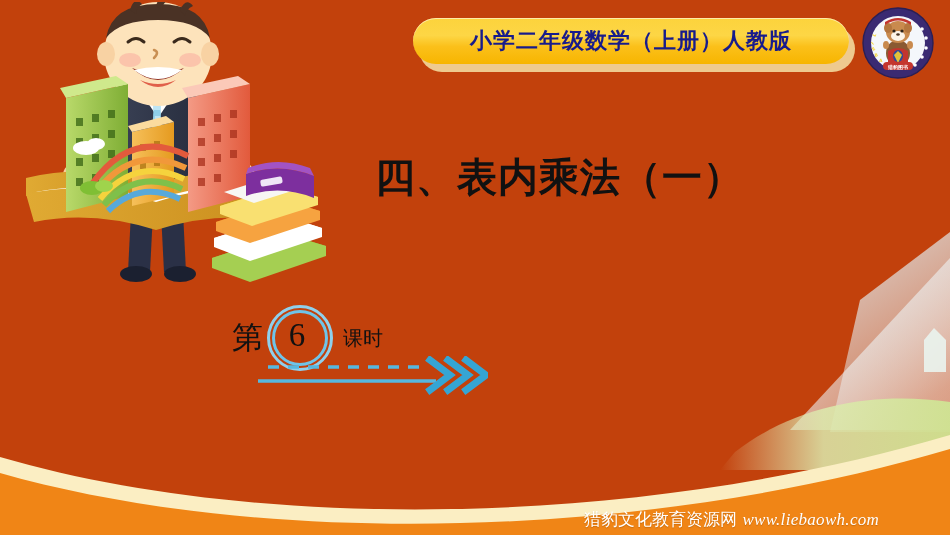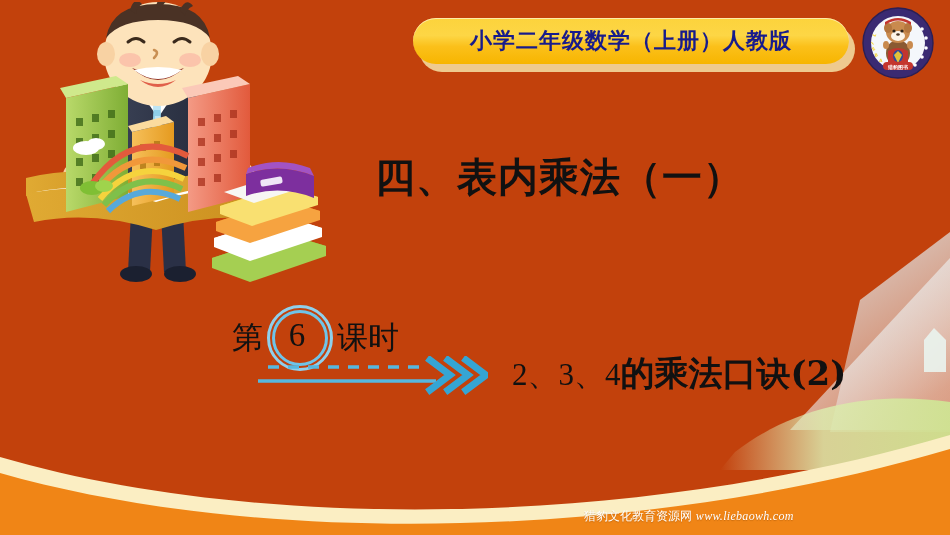--- a/index.html
+++ b/index.html
@@ -137,23 +137,23 @@
     align-items: center;
     justify-content: center;
     font-family: "Liberation Serif", "DejaVu Serif", serif;
     font-size: 33px;
     color: #111111;
     padding-right: 6px;
     box-sizing: border-box;
   }
   .lesson-word2 {
     font-family: Liberation Serif, serif;
-    font-size: 31px;
+    font-size: 20px;
     color: #111111;
-    margin-left: 0;
+    margin-left: 6px;
   }
 
   
   .arrow-deco {
     position: absolute;
     left: 258px;
     top: 356px;
     width: 230px;
     height: 40px;
   }
@@ -177,21 +177,21 @@
   }
 
   
   .waves { position: absolute; left: 0; bottom: 0; width: 950px; height: 120px; }
 
   
   .footer-text {
     position: absolute;
     left: 584px;
     top: 508px;
-    font-size: 12px;
+    font-size: 17px;
     color: #ffffff;
     white-space: nowrap;
     font-family: "DejaVu Serif", "Liberation Serif", serif;
     text-shadow: 0 1px 1px rgba(120,60,0,.35);
   }
   .footer-text .url {
     font-style: italic;
     font-family: "Liberation Serif", "DejaVu Serif", serif;
     letter-spacing: .3px;
   }
@@ -413,23 +413,20 @@
   <svg class="arrow-deco" width="230" height="40" viewBox="0 0 230 40">
     <line x1="10" y1="11" x2="168" y2="11" stroke="#56b7de" stroke-width="3.5" stroke-dasharray="11 9" stroke-linecap="butt"></line>
     <line x1="0" y1="25" x2="178" y2="25" stroke="#56b7de" stroke-width="3.5" stroke-linecap="butt"></line>
     <g fill="none" stroke="#35a5d4" stroke-width="7" stroke-linecap="square">
       <path d="M172,4 L192,19 L172,34"></path>
       <path d="M190,4 L210,19 L190,34"></path>
       <path d="M208,4 L228,19 L208,34"></path>
     </g>
   </svg>
 
-  <div class="subtitle">
-    <span class="nums">2、3、4</span><span class="cn">的乘法口诀(2)</span>
-  </div>
 
   <svg class="waves" width="950" height="120" viewBox="0 0 950 120" preserveAspectRatio="none">
     <path d="M0,42 C260,118 640,112 950,20 L950,120 L0,120 Z" fill="#fbeec3"></path>
     <path d="M0,58 C260,132 640,126 950,34 L950,120 L0,120 Z" fill="#f08516"></path>
   </svg>
 
   <div class="footer-text">
     <span>猎豹文化教育资源网</span>
     <span class="url">www.liebaowh.com</span>
   </div>

